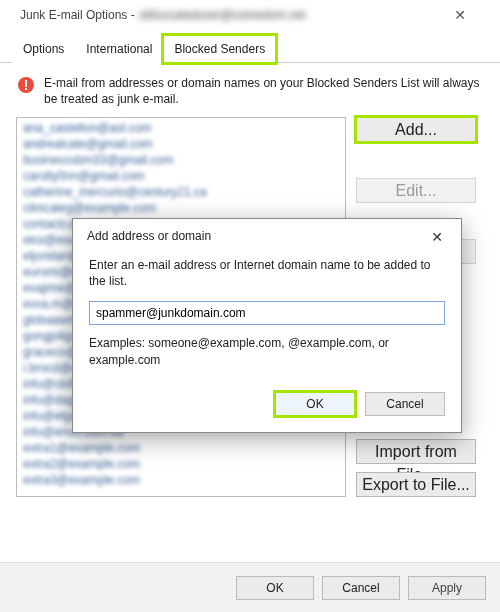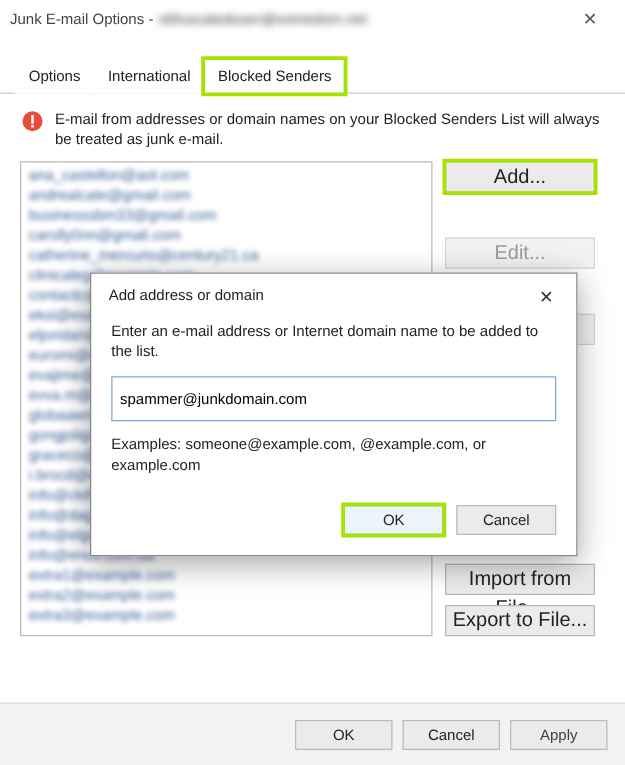--- a/index.html
+++ b/index.html
@@ -1,24 +1,24 @@
 <!DOCTYPE html>
 <html><head>
 <meta charset="utf-8">
 <style>
   * { box-sizing: border-box; font-family: "Segoe UI", Arial, sans-serif; }
   body { margin: 0; width: 500px; height: 612px; background: #fff; overflow: hidden; position: relative; font-size: 12px; color: #222; }
 
-  .titlebar { height: 30px; display: flex; align-items: center; padding: 0 8px; font-size: 12px; color: #444; }
+  .titlebar { height: 30px; display: flex; align-items: center; padding: 0 20px; font-size: 12px; color: #444; }
   .titlebar .title-prefix { }
   .titlebar .title-email { filter: blur(3px); margin-left: 4px; }
   .titlebar .spacer { flex: 1; }
   .close-x { width: 40px; text-align: center; font-size: 14px; color: #555; }
 
-  .tabs { display: flex; border-bottom: 1px solid #ccc; padding: 0 12px; margin-top: 16px; }
+  .tabs { display: flex; border-bottom: 1px solid #ccc; padding: 0 12px; margin-top: 4px; }
   .tab { padding: 6px 10px; font-size: 12px; color: #222; border: 1px solid transparent; position: relative; top: 1px; background: #fff; }
   .tab.active { border: 1px solid #ccc; border-bottom: 1px solid #fff; }
   .highlight-box { outline: 3px solid #a4e400; outline-offset: -1px; }
 
   .tab-body { padding: 12px 16px; }
   .desc-row { display: flex; gap: 8px; align-items: flex-start; margin-bottom: 10px; }
   .junk-icon { width: 20px; height: 20px; flex: none; }
   .desc-text { font-size: 12px; line-height: 1.35; }
 
   .main-row { display: flex; gap: 10px; }
@@ -35,21 +35,21 @@
   .footer-btn { width: 78px; height: 24px; border: 1px solid #bbb; background: #eceaea; font-size: 12px; text-align: center; line-height: 22px; }
   .footer-btn.disabled { color: #404040; }
 
   
   .modal { position: absolute; left: 72px; top: 218px; width: 390px; background: #fff; border: 1px solid #888; box-shadow: 0 6px 24px rgba(0,0,0,0.35); z-index: 10; }
   .modal-title { padding: 10px 14px 6px; font-size: 12px; display: flex; }
   .modal-title .spacer { flex: 1; }
   .modal-close { font-size: 14px; color: #333; padding: 0 4px; }
   .modal-body { padding: 6px 16px 14px; }
   .modal-text { font-size: 12px; margin-bottom: 12px; line-height: 1.35; }
-  .modal-input { width: 100%; height: 36px; border: 1px solid #7aa8de; padding: 2px 6px; font-size: 12px; }
+  .modal-input { width: 100%; height: 24px; border: 1px solid #7aa8de; padding: 2px 6px; font-size: 12px; }
   .modal-examples { font-size: 12px; margin-top: 10px; line-height: 1.35; }
   .modal-actions { display: flex; justify-content: flex-end; gap: 10px; padding: 10px 16px 16px; }
   .modal-btn { width: 80px; height: 24px; border: 1px solid #bbb; background: #eceaea; font-size: 12px; text-align: center; line-height: 22px; }
   .modal-btn.ok { border: 1px solid #5a8fd6; background: #eef4fb; }
 
   
   .list-inner::-webkit-scrollbar { width: 16px; }
   .list-inner::-webkit-scrollbar-track { background: #f0f0f0; }
   .list-inner::-webkit-scrollbar-thumb { background: #c8c8c8; border: 2px solid #f0f0f0; }
 </style>

